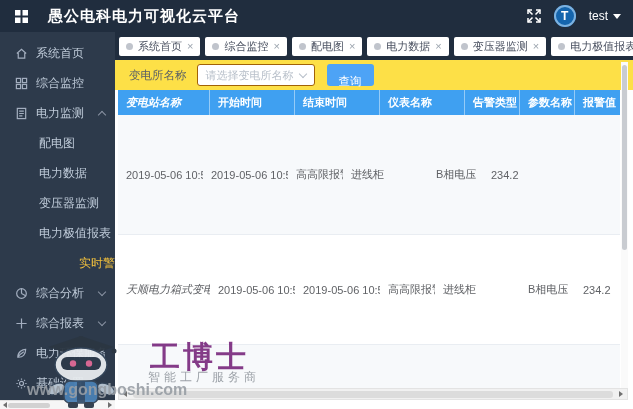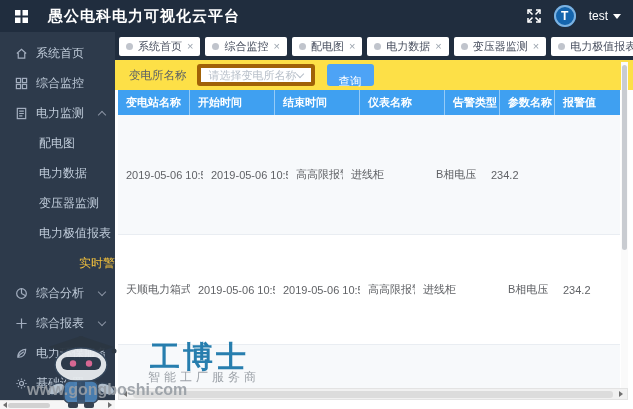--- a/index.html
+++ b/index.html
@@ -43,53 +43,53 @@
   .main { position:absolute; left:115px; top:32px; width:518px; height:377px; background:#fff; }
 
   .tabstrip { height:28px; background:#202d3e; display:flex; align-items:center; padding:0 6px 0 4px; gap:5px; }
   .tab { background:#fff; height:19px; display:flex; align-items:center; padding:0 7px; font-size:11px;
          color:#495060; border-radius:2px; gap:5px; cursor:pointer; white-space:nowrap; }
   .dot { width:7px; height:7px; border-radius:50%; background:#c0c4cc; flex:none; }
   .tab-x { color:#9aa3ad; font-size:11px; line-height:1; cursor:pointer; }
 
   .filterbar { height:30px; display:flex; align-items:center; padding-left:14px; background:#fde047; }
   .flabel { font-size:11.5px; color:#5a6066; }
-  .select { margin-left:10px; width:118px; height:22px; border:4px solid #a16207; border-radius:3px;
+  .select { margin-left:10px; width:118px; height:22px; border:1px solid #a16207; border-radius:3px;
             display:flex; align-items:center; justify-content:space-between; padding:0 8px;
             font-size:11px; color:#b7bfc9; cursor:pointer; background:#fff; }
   .select .chev { margin:0 0 2px 0; border-color:#b7bfc9; }
   .query-btn { margin-left:12px; height:22px; padding:10px 12px; background:#4da3f6; color:#fff;
                font-size:11.5px; border:none; border-radius:3px; cursor:pointer; }
 
   
   .table-wrap { position:absolute; left:3px; top:58px; width:502px; height:298px; overflow:hidden; }
   .thead { display:flex; height:25px; background:#3fa0f1; }
   .th { color:#fff; font-size:11px; font-weight:bold; display:flex; align-items:center;
         padding-left:8px; border-right:1px solid rgba(255,255,255,.45); }
   .th:last-child { border-right:none; }
   .trow { display:flex; border-bottom:1px solid #e9edf2; background:#fff; }
   .trow.striped { background:#f7f9fb; }
   .td { font-size:11px; color:#606266; display:flex; align-items:center; padding-left:8px;
         overflow:hidden; white-space:nowrap; }
-  .c0{width:72px;} .c1{width:85px;} .c2{width:85px;} .c3{width:55px;} .c4{width:85px;} .c5{width:55px;} .c6{width:45px;}
+  .c0{width:92px;font-style:italic;} .c1{width:85px;} .c2{width:85px;} .c3{width:55px;} .c4{width:85px;} .c5{width:55px;} .c6{width:45px;}
   .r0{height:120px;} .r1{height:110px;} .r2{height:120px;}
 
   
   .hscroll { position:absolute; left:3px; top:356px; width:510px; height:12px; background:#f1f1f1;
              border:1px solid #e3e3e3; display:flex; align-items:center; justify-content:space-between;
              padding:0 4px; cursor:pointer; z-index:6; }
   .hscroll .thumb-h { position:absolute; left:14px; right:14px; top:2px; height:7px; border-radius:3px; background:#dcdcdc; }
   .vscroll { position:absolute; right:5px; top:30px; width:7px; height:326px; background:#fafafa; cursor:pointer; }
   .vscroll .thumb-v { position:absolute; left:1px; top:3px; width:5px; height:185px; border-radius:3px; background:#c9ccd1; }
 
   
   .wm { position:absolute; left:0; top:0; width:633px; height:409px; pointer-events:none; z-index:40; }
   .wm-mascot { position:absolute; left:36px; top:331px; opacity:.95; }
   .wm-brand { position:absolute; left:150px; top:337px; font-family:"Liberation Serif","DejaVu Serif",serif;
-              font-size:30px; font-weight:bold; color:#0369a1; opacity:.85; letter-spacing:3px; }
+              font-size:30px; font-weight:bold; color:#701a75; opacity:.85; letter-spacing:3px; }
   .wm-tagline { position:absolute; left:148px; top:369px; font-size:12px; color:#8c9299; letter-spacing:4px; opacity:.85; }
   .wm-url { position:absolute; left:27px; top:381px; font-size:16px; font-weight:bold; color:#989ea5; opacity:.9; }
 
   .icon-stroke { stroke:#a3aebf; stroke-width:1.3; fill:none; }
 </style>
 </head>
 <body>
 
 <div class="header">
   <span class="grid-btn">

